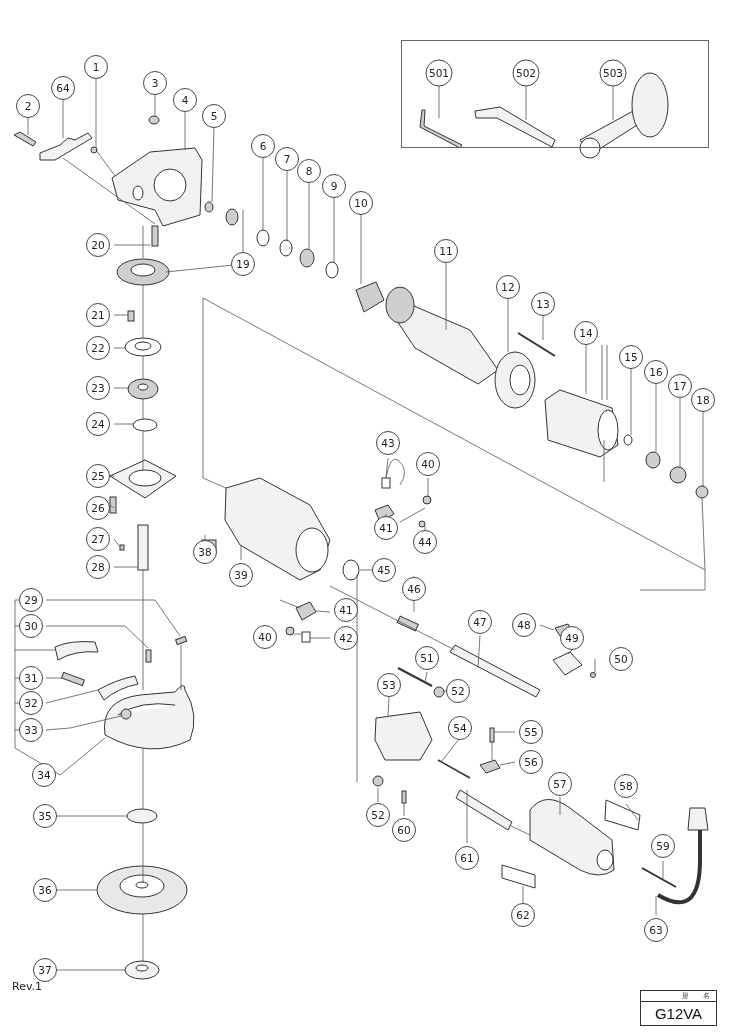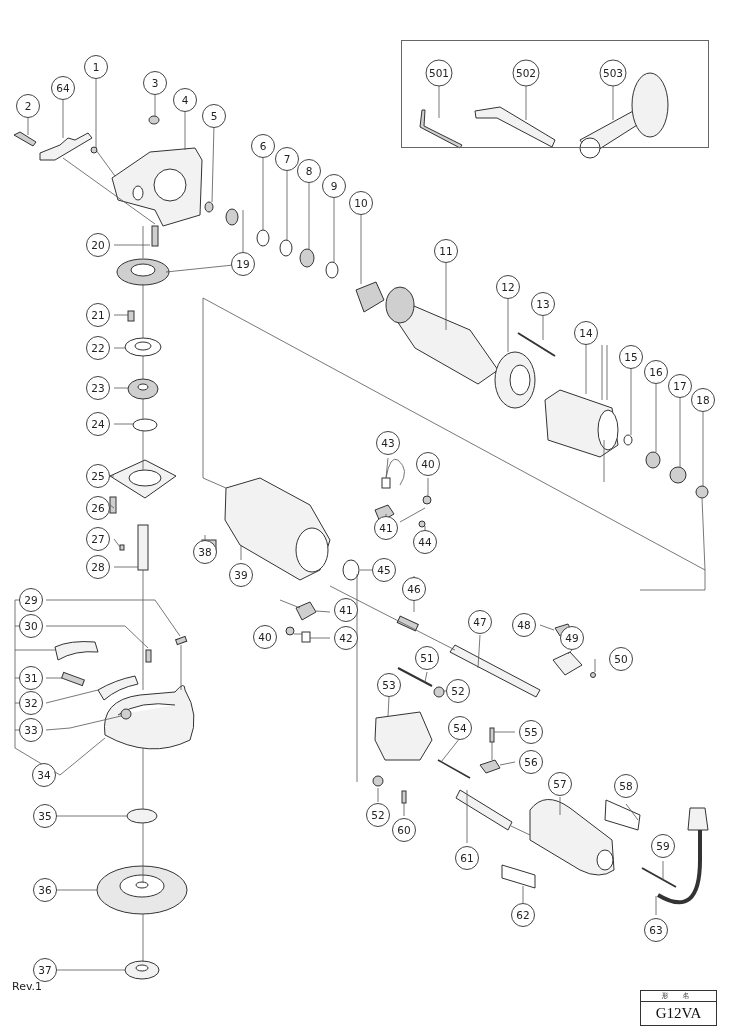--- a/index.html
+++ b/index.html
@@ -6,22 +6,22 @@
   body{width:730px;height:1034px;position:relative;overflow:hidden;font-family:"DejaVu Sans",sans-serif;}
   #diagram{position:absolute;left:0;top:0;width:730px;height:1034px;}
   .callout circle{fill:#fff;stroke:#444;stroke-width:1;}
   .callout text{font-family:"DejaVu Sans",sans-serif;font-size:10.5px;fill:#222;text-anchor:middle;dominant-baseline:central;}
   .lead{stroke:#555;stroke-width:0.8;fill:none;}
   .part{stroke:#333;stroke-width:1;fill:#f2f2f2;}
   .part-dark{stroke:#333;stroke-width:1;fill:#cfcfcf;}
   .part-white{stroke:#333;stroke-width:1;fill:#fff;}
   #accessory-box{position:absolute;left:401px;top:40px;width:306px;height:106px;border:1px solid #666;}
   #model-box{position:absolute;left:640px;top:990px;width:75px;height:34px;border:1px solid #333;}
-  #model-header{height:10px;border-bottom:1px solid #333;font-size:7px;text-align:center;line-height:10px;color:#333;letter-spacing:6px;}
-  #model-name{font-family:Liberation Serif, serif;font-size:15px;text-align:center;line-height:23px;color:#111;}
+  #model-header{height:10px;border-bottom:1px solid #333;font-size:7px;text-align:right;line-height:10px;color:#333;letter-spacing:6px;}
+  #model-name{font-family:Liberation Sans, sans-serif;font-size:15px;text-align:center;line-height:23px;color:#111;}
   #revision{position:absolute;left:12px;top:980px;font-size:11px;color:#222;}
 </style>
 </head>
 <body>
 
 <svg id="diagram" width="730" height="1034" viewBox="0 0 730 1034" xmlns="http://www.w3.org/2000/svg">
 
   <g>
 
     <path class="part" d="M112,178 L150,152 L195,148 L202,160 L200,215 L163,226 L155,210 L118,200 Z"></path>

